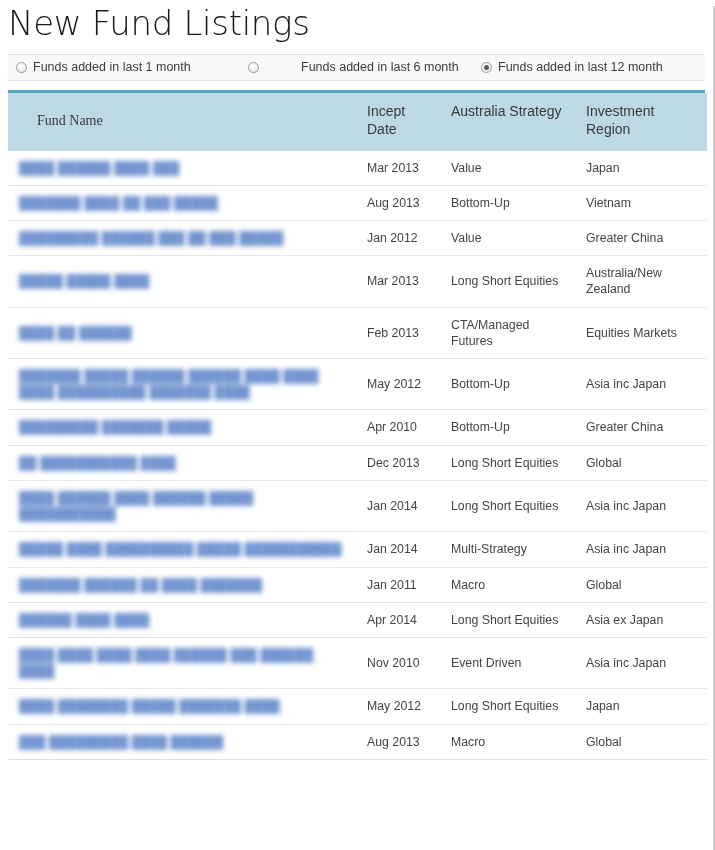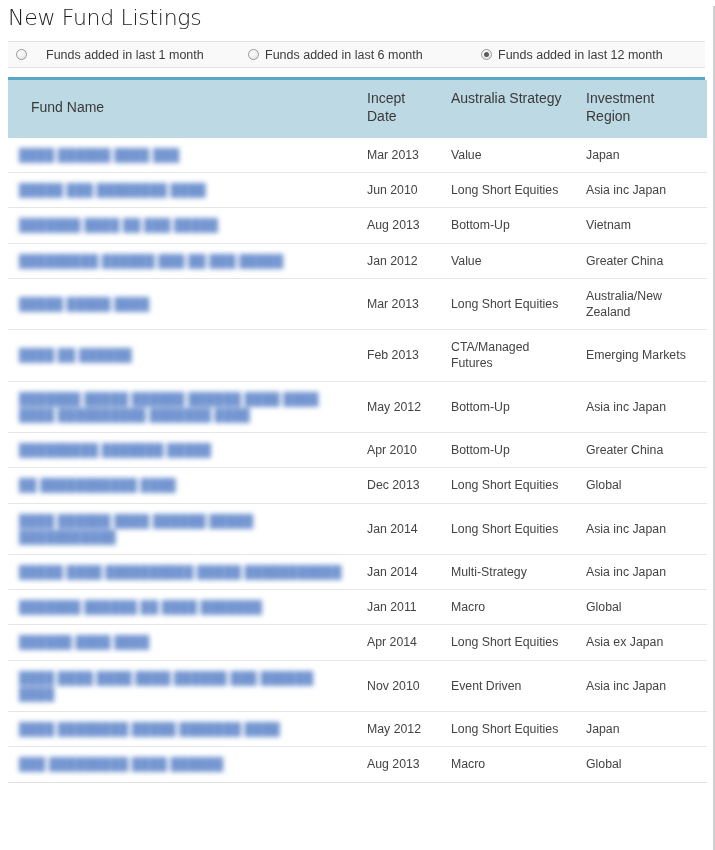--- a/index.html
+++ b/index.html
@@ -21,21 +21,21 @@
     width: 715px;
     height: 850px;
     background: #fff;
     border-right: 2px solid #cfcfcf;
     border-bottom: 2px solid #cfcfcf;
     padding: 0;
   }
 
   
   .page-title {
-    font-size: 22px;
+    font-size: 34px;
     font-weight: 300;
     color: #1a1a1a;
     letter-spacing: -0.3px;
     line-height: 1.05;
     margin: 6px 0 0 8px;
     padding: 0 0 6px 0;
     font-family: "DejaVu Sans", sans-serif;
   }
 
   
@@ -50,22 +50,22 @@
     padding: 0;
   }
   .filter-opt {
     display: flex;
     align-items: center;
     font-size: 12.5px;
     color: #3c3c3c;
     cursor: pointer;
     white-space: nowrap;
   }
-  .filter-opt:nth-child(1) { width: 232px; padding-left: 8px; gap: 13px; }
-  .filter-opt:nth-child(2) { width: 233px; padding-left: 8px; }
+  .filter-opt:nth-child(1) { width: 232px; padding-left: 8px; }
+  .filter-opt:nth-child(2) { width: 233px; padding-left: 8px; gap: 36px; }
   .filter-opt:nth-child(3) { width: 232px; padding-left: 8px; text-align: center; }
 
   .radio {
     width: 11px;
     height: 11px;
     border-radius: 50%;
     border: 1px solid #9a9a9a;
     background: radial-gradient(circle at 35% 32%, #ffffff 0%, #ededed 62%, #dcdcdc 100%);
     margin-right: 6px;
     flex: 0 0 auto;
@@ -98,21 +98,21 @@
     background: #bdd9e4;
     color: #3a3a3a;
     font-size: 14px;
     font-weight: 400;
     text-align: left;
     vertical-align: top;
     padding: 10px 8px 12px 8px;
     line-height: 1.28;
     border: none;
   }
-  table.fund-table thead th.c-name { width: 351px; padding-left: 23px; vertical-align: middle; }
+  table.fund-table thead th.c-name { width: 351px; padding-left: 29px; vertical-align: middle; font-family: Liberation Serif, serif; }
   table.fund-table thead th.c-date { width: 84px; margin-left: 36px; }
   table.fund-table thead th.c-strat { width: 135px; }
   table.fund-table thead th.c-region { width: 129px; }
 
   table.fund-table tbody td {
     font-size: 12.3px;
     color: #444444;
     padding: 9px 8px;
     border-bottom: 1px solid #e6e6e6;
     vertical-align: middle;
@@ -169,26 +169,20 @@
         </tr>
       </thead>
       <tbody id="fund-table-body">
           <tr>
             <td class="c-name"><span class="fund-link">████ ██████ ████ ███</span></td>
             <td class="c-date">Mar 2013</td>
             <td class="c-strat">Value</td>
             <td class="c-region">Japan</td>
           </tr>
           <tr>
-            <td class="c-name"><span class="fund-link">█████ ███ ████████ ████</span></td>
-            <td class="c-date">Jun 2010</td>
-            <td class="c-strat">Long Short Equities</td>
-            <td class="c-region">Asia inc Japan</td>
-          </tr>
-          <tr>
             <td class="c-name"><span class="fund-link">███████ ████ ██ ███ █████</span></td>
             <td class="c-date">Aug 2013</td>
             <td class="c-strat">Bottom-Up</td>
             <td class="c-region">Vietnam</td>
           </tr>
           <tr>
             <td class="c-name"><span class="fund-link">█████████ ██████ ███ ██ ███ █████</span></td>
             <td class="c-date">Jan 2012</td>
             <td class="c-strat">Value</td>
             <td class="c-region">Greater China</td>
@@ -196,21 +190,21 @@
           <tr>
             <td class="c-name"><span class="fund-link">█████ █████ ████</span></td>
             <td class="c-date">Mar 2013</td>
             <td class="c-strat">Long Short Equities</td>
             <td class="c-region">Australia/New Zealand</td>
           </tr>
           <tr>
             <td class="c-name"><span class="fund-link">████ ██ ██████</span></td>
             <td class="c-date">Feb 2013</td>
             <td class="c-strat">CTA/Managed Futures</td>
-            <td class="c-region">Emerging Markets</td>
+            <td class="c-region">Equities Markets</td>
           </tr>
           <tr>
             <td class="c-name"><span class="fund-link">███████ █████ ██████ ██████  ████ ████ ████ ██████████ ███████ ████</span></td>
             <td class="c-date">May 2012</td>
             <td class="c-strat">Bottom-Up</td>
             <td class="c-region">Asia inc Japan</td>
           </tr>
           <tr>
             <td class="c-name"><span class="fund-link">█████████ ███████ █████</span></td>
             <td class="c-date">Apr 2010</td>

